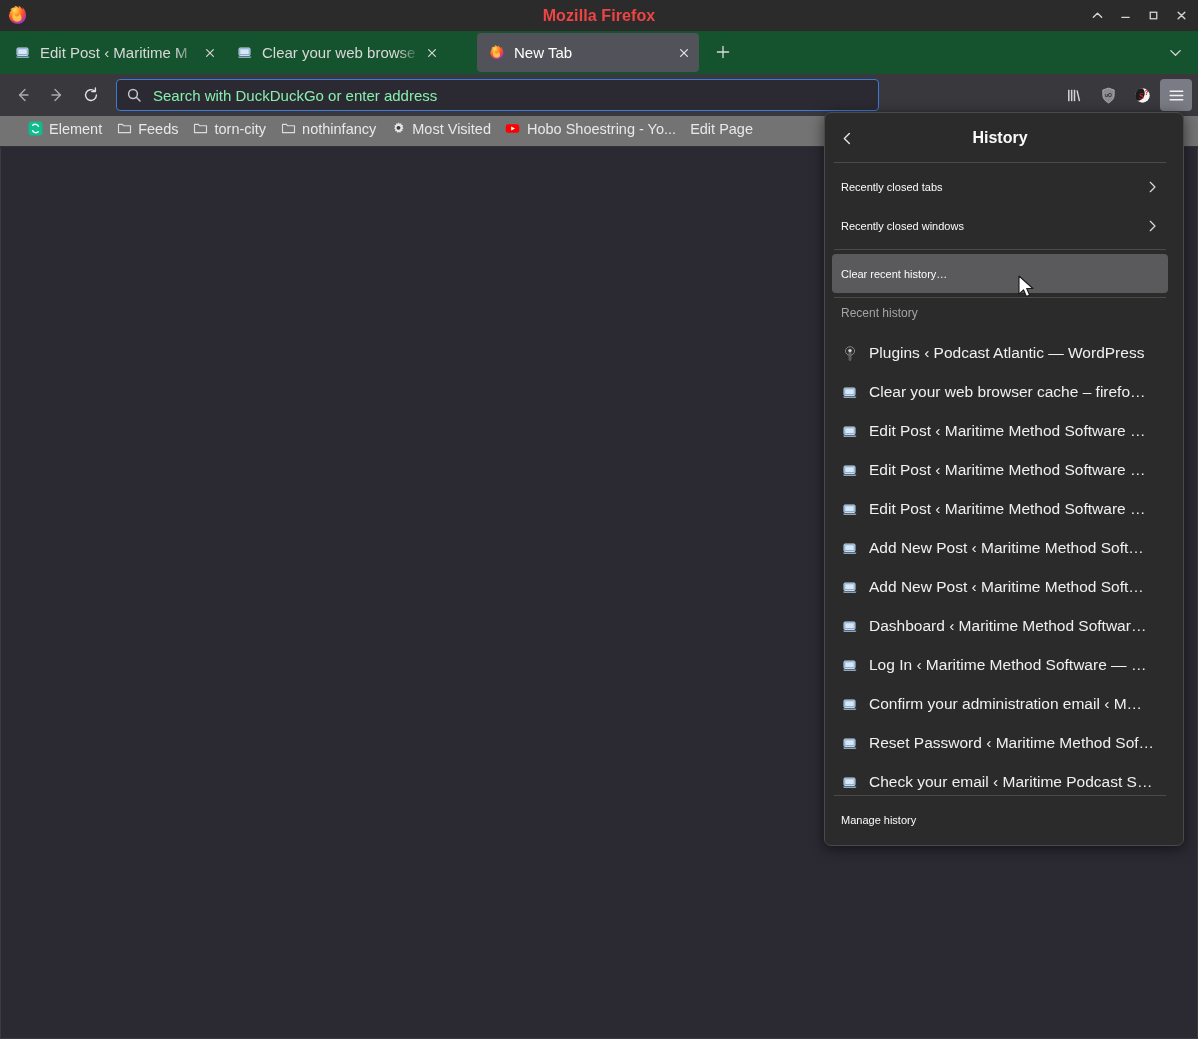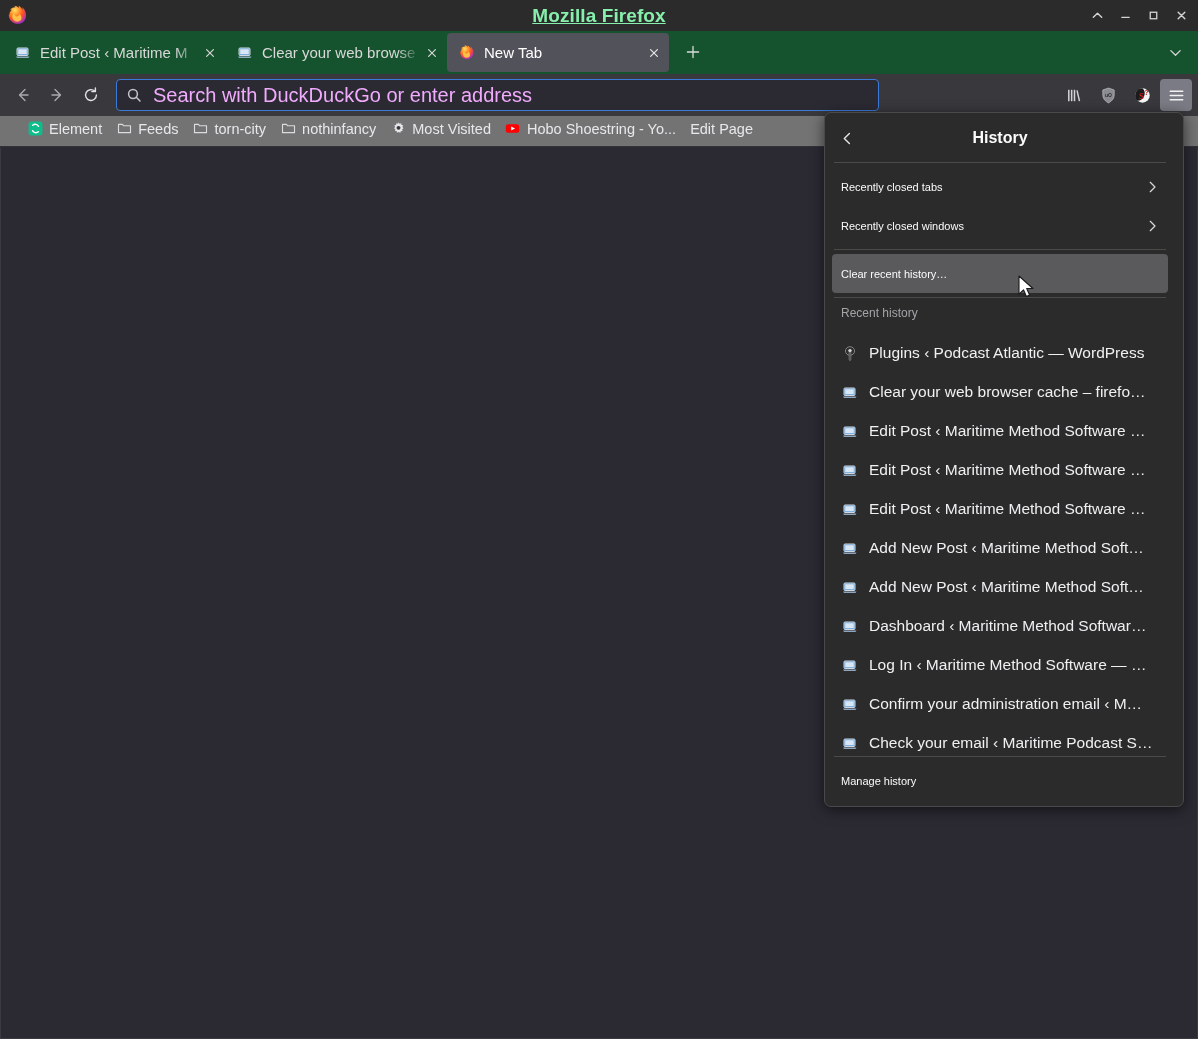--- a/index.html
+++ b/index.html
@@ -23,25 +23,24 @@
   }
   .ff-logo {
     position: absolute;
     left: 6px; top: 4px;
     width: 22px; height: 22px;
   }
   .win-title {
     position: absolute;
     left: 0; right: 0;
     text-align: center;
-    font-size: 19px;
-    color: #86efac;
+    font-size: 16px;
+    color: #ef4444;
     font-weight: bold;
     letter-spacing: .1px;
-    text-decoration: underline;
   }
   .win-controls {
     position: absolute;
     right: 4px; top: 0;
     height: 31px;
     display: flex;
     align-items: center;
     gap: 2px;
   }
   .win-btn {
@@ -69,20 +68,21 @@
     padding: 0 4px 0 11px;
     color: #d8d8d8;
     font-size: 15px;
     overflow: hidden;
   }
   .tab.inactive { width: 222px; }
   .tab.active {
     width: 222px;
     background: #52525a;
     color: #ffffff;
+    margin-left: 30px;
   }
   .tab-favicon {
     width: 17px; height: 17px;
     flex: 0 0 17px;
     margin-right: 9px;
     display: flex; align-items: center; justify-content: center;
   }
   .tab-label {
     flex: 1 1 auto;
     white-space: nowrap;
@@ -146,22 +146,22 @@
     padding: 0 9px;
     max-width: 763px;
   }
   .urlbar-icon {
     flex: 0 0 18px;
     margin-right: 9px;
     display: flex; align-items: center;
     color: #c4c4cb;
   }
   .urlbar-text {
-    font-size: 20px;
-    color: #f0abfc;
+    font-size: 15px;
+    color: #86efac;
     white-space: nowrap;
     overflow: hidden;
   }
   .nav-right {
     display: flex;
     align-items: center;
     gap: 2px;
     margin-left: auto;
   }
   .icon-btn {
@@ -681,20 +681,30 @@
       <span class="hist-favicon">
         <svg width="16" height="16" viewBox="0 0 16 16">
           <rect x="2" y="3" width="11" height="7.5" rx="1" fill="#5b9bd5" stroke="#cfd8e3" stroke-width="1"></rect>
           <rect x="3.2" y="4.2" width="8.6" height="5.1" fill="#d9e6f4"></rect>
           <path d="M1 11.5h13.5l-1 1.6H2z" fill="#8fa6bd"></path>
         </svg>
       </span>
       <span class="hist-label">Confirm your administration email ‹ M…</span>
     </div>
 
+    <div class="hist-row">
+      <span class="hist-favicon">
+        <svg width="16" height="16" viewBox="0 0 16 16">
+          <rect x="2" y="3" width="11" height="7.5" rx="1" fill="#5b9bd5" stroke="#cfd8e3" stroke-width="1"></rect>
+          <rect x="3.2" y="4.2" width="8.6" height="5.1" fill="#d9e6f4"></rect>
+          <path d="M1 11.5h13.5l-1 1.6H2z" fill="#8fa6bd"></path>
+        </svg>
+      </span>
+      <span class="hist-label">Reset Password ‹ Maritime Method Sof…</span>
+    </div>
 
     <div class="hist-row">
       <span class="hist-favicon">
         <svg width="16" height="16" viewBox="0 0 16 16">
           <rect x="2" y="3" width="11" height="7.5" rx="1" fill="#5b9bd5" stroke="#cfd8e3" stroke-width="1"></rect>
           <rect x="3.2" y="4.2" width="8.6" height="5.1" fill="#d9e6f4"></rect>
           <path d="M1 11.5h13.5l-1 1.6H2z" fill="#8fa6bd"></path>
         </svg>
       </span>
       <span class="hist-label">Check your email ‹ Maritime Podcast S…</span>

